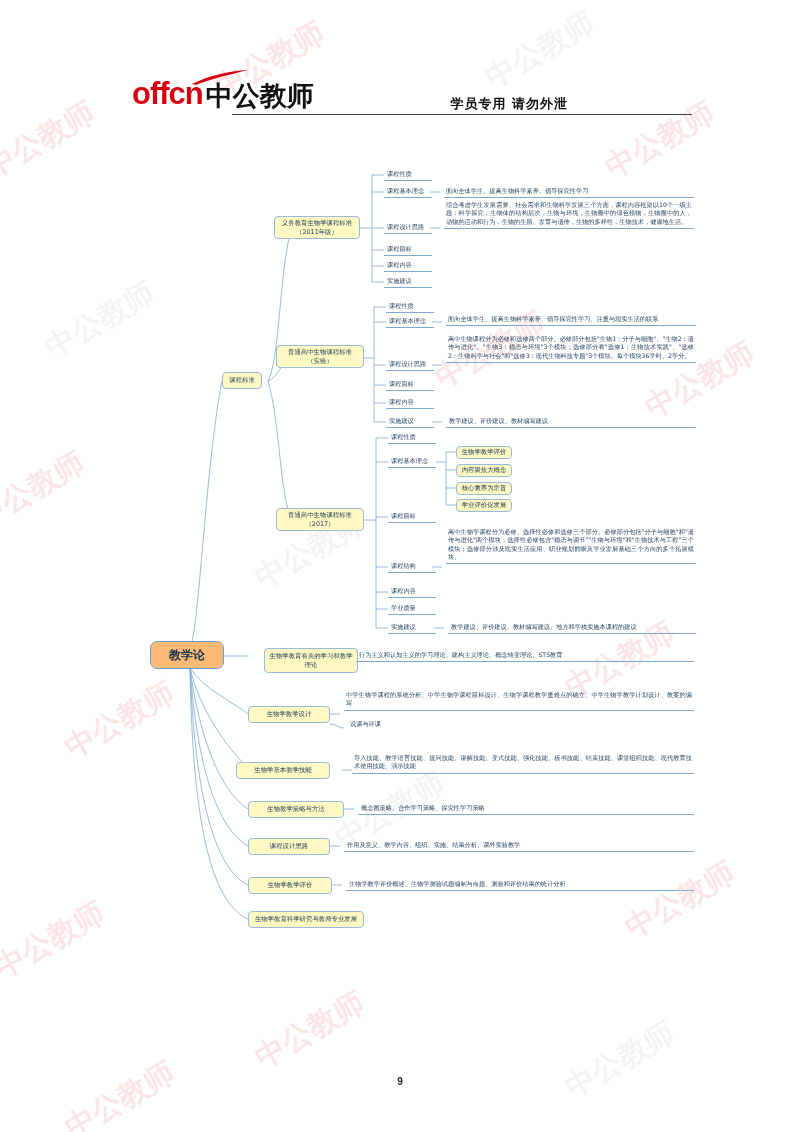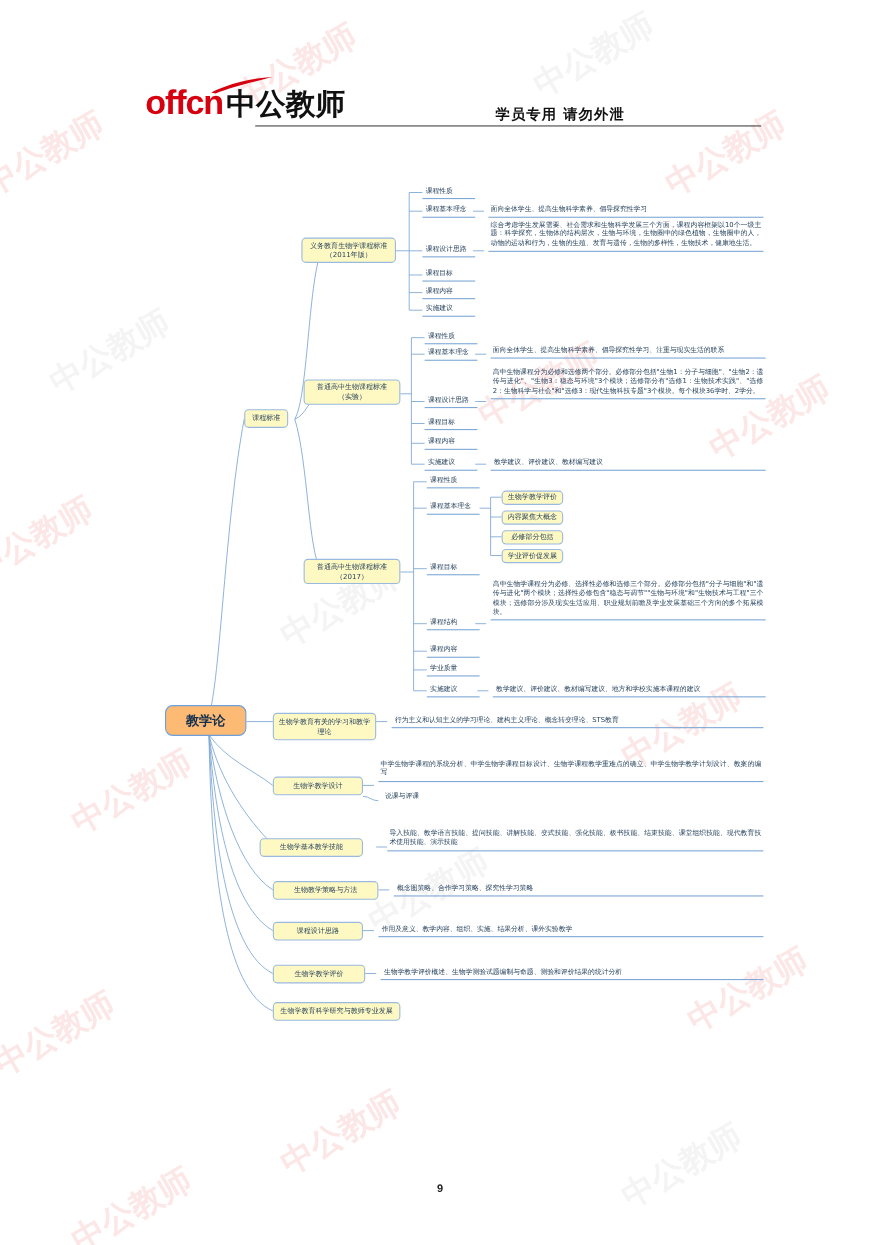--- a/index.html
+++ b/index.html
@@ -247,31 +247,31 @@
     <div class="node lined" style="left:446px;top:416px;width:250px;">教学建议、评价建议、教材编写建议</div>
 
     <div class="node boxed two-line" style="left:276px;top:508px;width:88px;">
       <div>普通高中生物课程标准</div>
       <div>（2017）</div>
     </div>
     <div class="node lined" style="left:388px;top:432px;width:48px;">课程性质</div>
     <div class="node lined" style="left:388px;top:456px;width:48px;">课程基本理念</div>
     <div class="node boxed" style="left:456px;top:446px;width:56px;padding:1px 2px;">生物学教学评价</div>
     <div class="node boxed" style="left:456px;top:464px;width:56px;padding:1px 2px;">内容聚焦大概念</div>
-    <div class="node boxed" style="left:456px;top:482px;width:56px;padding:1px 2px;">必修部分包括</div>
+    <div class="node boxed" style="left:456px;top:482px;width:56px;padding:1px 2px;">核心素养为宗旨</div>
     <div class="node boxed" style="left:456px;top:499px;width:56px;padding:1px 2px;">学业评价促发展</div>
     <div class="node lined" style="left:388px;top:511px;width:48px;">课程目标</div>
     <div class="node lined" style="left:388px;top:561px;width:48px;">课程结构</div>
     <div class="node textblock" style="left:446px;top:527px;width:250px;">高中生物学课程分为必修、选择性必修和选修三个部分。必修部分包括"分子与细胞"和"遗传与进化"两个模块；选择性必修包含"稳态与调节""生物与环境"和"生物技术与工程"三个模块；选修部分涉及现实生活应用、职业规划前瞻及学业发展基础三个方向的多个拓展模块。</div>
     <div class="node lined" style="left:388px;top:586px;width:48px;">课程内容</div>
     <div class="node lined" style="left:388px;top:603px;width:48px;">学业质量</div>
     <div class="node lined" style="left:388px;top:622px;width:48px;">实施建议</div>
     <div class="node lined" style="left:448px;top:622px;width:248px;">教学建议、评价建议、教材编写建议、地方和学校实施本课程的建议</div>
 
-    <div class="node boxed" style="left:248px;top:648px;width:94px;">生物学教育有关的学习和教学理论</div>
+    <div class="node boxed" style="left:264px;top:648px;width:94px;">生物学教育有关的学习和教学理论</div>
     <div class="node lined" style="left:356px;top:650px;width:338px;">行为主义和认知主义的学习理论、建构主义理论、概念转变理论、STS教育</div>
 
     <div class="node boxed" style="left:248px;top:706px;width:82px;">生物学教学设计</div>
     <div class="node textblock" style="left:344px;top:690px;width:350px;">中学生物学课程的系统分析、中学生物学课程目标设计、生物学课程教学重难点的确立、中学生物学教学计划设计、教案的编写</div>
     <div class="node plain" style="left:348px;top:719px;width:70px;">说课与评课</div>
 
     <div class="node boxed" style="left:236px;top:762px;width:94px;">生物学基本教学技能</div>
     <div class="node textblock" style="left:352px;top:753px;width:342px;">导入技能、教学语言技能、提问技能、讲解技能、变式技能、强化技能、板书技能、结束技能、课堂组织技能、现代教育技术使用技能、演示技能</div>
 
     <div class="node boxed" style="left:248px;top:801px;width:96px;">生物教学策略与方法</div>

